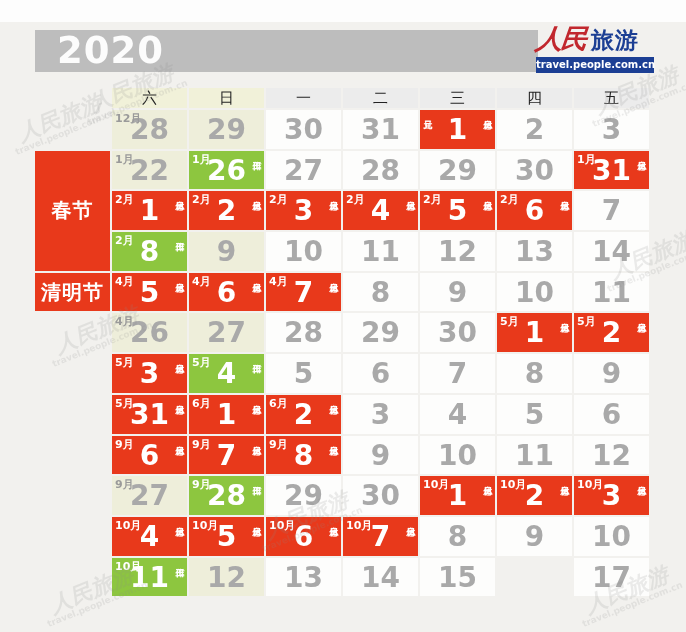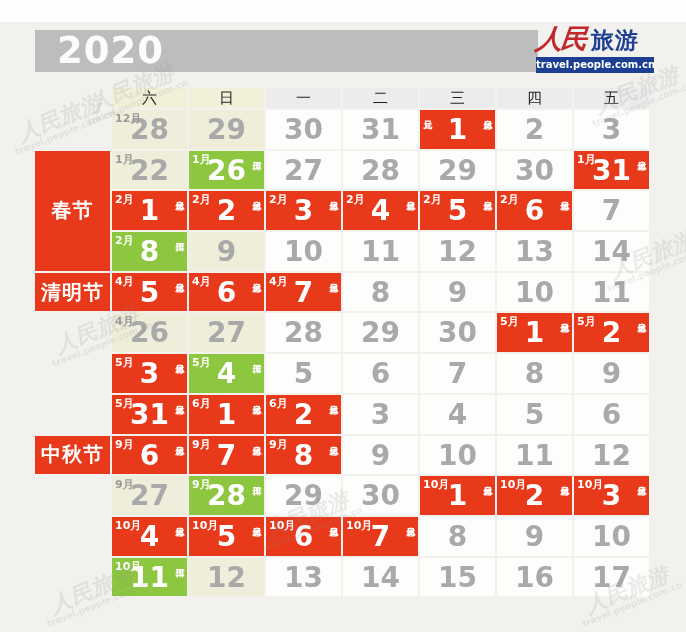--- a/index.html
+++ b/index.html
@@ -92,21 +92,20 @@
 <div class="grid">
     <div class="dow wk" style="grid-area: 1 / 2;">六</div>
     <div class="dow wk" style="grid-area: 1 / 3;">日</div>
     <div class="dow" style="grid-area: 1 / 4;">一</div>
     <div class="dow" style="grid-area: 1 / 5;">二</div>
     <div class="dow" style="grid-area: 1 / 6;">三</div>
     <div class="dow" style="grid-area: 1 / 7;">四</div>
     <div class="dow" style="grid-area: 1 / 8;">五</div>
     <div class="hlabel" style="grid-area: 3 / 1 / span 3; font-family: Liberation Serif, serif;">春节</div>
     <div class="hlabel" style="grid-area: 6 / 1 / span 1;">清明节</div>
-    <div class="hlabel" style="grid-area: 10 / 1 / span 1;">中秋节</div>
     <div class="cell normal weekend" style="grid-area: 2 / 2;">
       <span class="mon">12月</span>
       <span class="dnum">28</span>
     </div>
     <div class="cell normal weekend" style="grid-area: 2 / 3;">
       <span class="dnum">29</span>
     </div>
     <div class="cell normal" style="grid-area: 2 / 4;">
       <span class="dnum">30</span>
     </div>
@@ -407,23 +406,20 @@
     </div>
     <div class="cell normal" style="grid-area: 13 / 4;">
       <span class="dnum">13</span>
     </div>
     <div class="cell normal" style="grid-area: 13 / 5;">
       <span class="dnum">14</span>
     </div>
     <div class="cell normal" style="grid-area: 13 / 6;">
       <span class="dnum">15</span>
     </div>
-    <div class="cell normal" style="grid-area: 13 / 7;">
-      <span class="dnum">16</span>
-    </div>
     <div class="cell normal" style="grid-area: 13 / 8;">
       <span class="dnum">17</span>
     </div>
   </div>
 
 <div id="wm-layer">
     <div class="wm" style="left: 80px; top: 78px;">
       <span class="wm-big">人民旅游</span>
       <span class="wm-small">travel.people.com.cn</span>
     </div>

